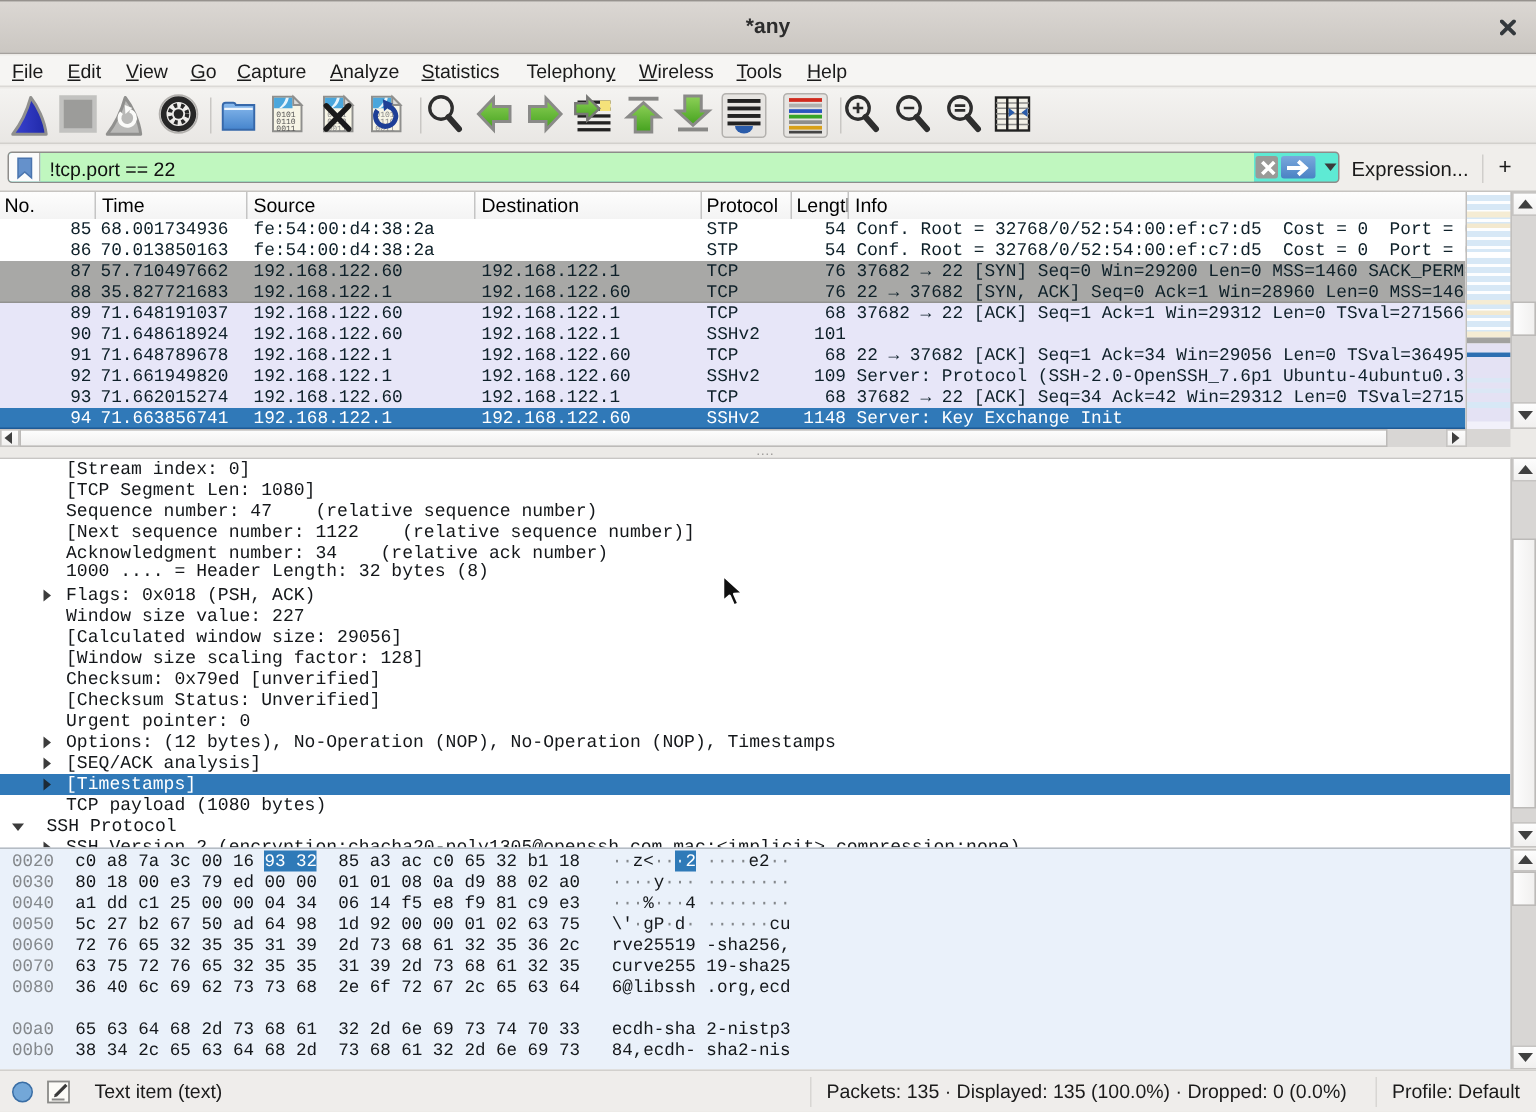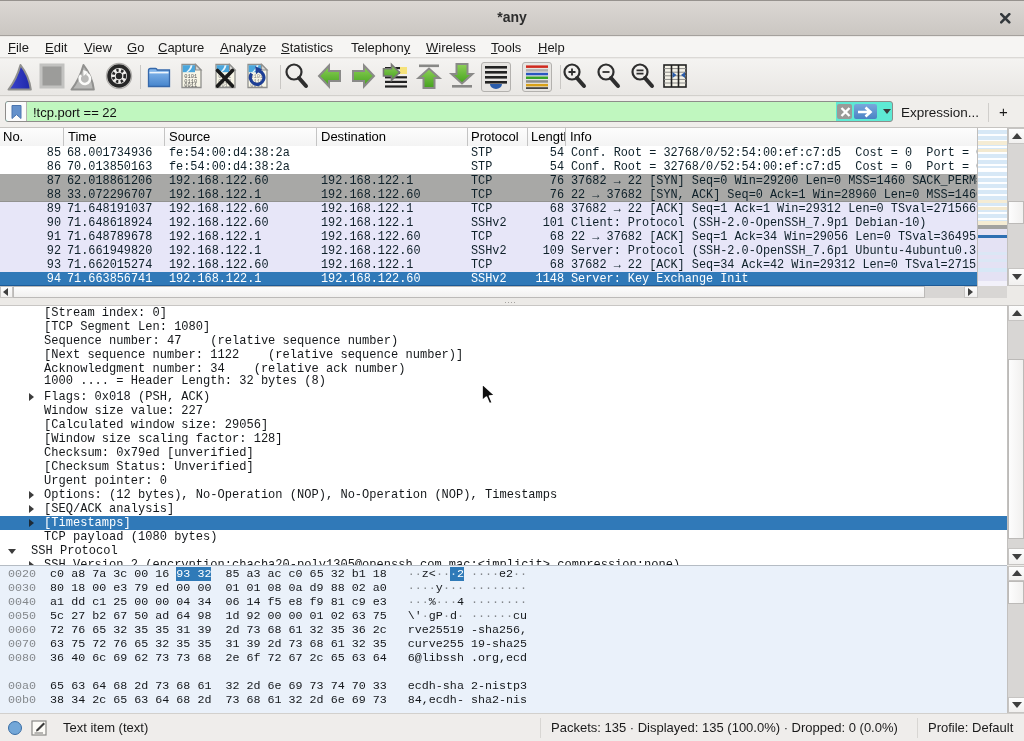--- a/index.html
+++ b/index.html
@@ -288,24 +288,24 @@
 <div class="hsep" style="left:164px"></div>
 <div class="hsep" style="left:316px"></div>
 <div class="hsep" style="left:467px"></div>
 <div class="hsep" style="left:527px"></div>
 <div class="hsep" style="left:565px"></div>
 </div>
 
 <div class="abs" id="plbody">
 <div class="row rw" style="top:0"><span class="cno">85</span><span class="ct">68.001734936</span><span class="cs">fe:54:00:d4:38:2a</span><span class="cp">STP</span><span class="cl">54</span><span class="ci">Conf. Root = 32768/0/52:54:00:ef:c7:d5  Cost = 0  Port = 0x8001</span></div>
 <div class="row rw" style="top:14px"><span class="cno">86</span><span class="ct">70.013850163</span><span class="cs">fe:54:00:d4:38:2a</span><span class="cp">STP</span><span class="cl">54</span><span class="ci">Conf. Root = 32768/0/52:54:00:ef:c7:d5  Cost = 0  Port = 0x8001</span></div>
-<div class="row rg" style="top:28px"><span class="cno">87</span><span class="ct">62.018861206</span><span class="cs">192.168.122.60</span><span class="cd">192.168.122.1</span><span class="cp">TCP</span><span class="cl">76</span><span class="ci">37682 → 22 [SYN] Seq=0 Win=29200 Len=0 MSS=1460 SACK_PERM=1</span></div>
-<div class="row rg" style="top:42px;box-shadow:inset 0 -1px 0 #929290"><span class="cno">88</span><span class="ct">33.072296707</span><span class="cs">192.168.122.1</span><span class="cd">192.168.122.60</span><span class="cp">TCP</span><span class="cl">76</span><span class="ci">22 → 37682 [SYN, ACK] Seq=0 Ack=1 Win=28960 Len=0 MSS=1460</span></div>
+<div class="row rg" style="top:28px"><span class="cno">87</span><span class="ct">57.710497662</span><span class="cs">192.168.122.60</span><span class="cd">192.168.122.1</span><span class="cp">TCP</span><span class="cl">76</span><span class="ci">37682 → 22 [SYN] Seq=0 Win=29200 Len=0 MSS=1460 SACK_PERM=1</span></div>
+<div class="row rg" style="top:42px;box-shadow:inset 0 -1px 0 #929290"><span class="cno">88</span><span class="ct">35.827721683</span><span class="cs">192.168.122.1</span><span class="cd">192.168.122.60</span><span class="cp">TCP</span><span class="cl">76</span><span class="ci">22 → 37682 [SYN, ACK] Seq=0 Ack=1 Win=28960 Len=0 MSS=1460</span></div>
 <div class="row rl" style="top:56px"><span class="cno">89</span><span class="ct">71.648191037</span><span class="cs">192.168.122.60</span><span class="cd">192.168.122.1</span><span class="cp">TCP</span><span class="cl">68</span><span class="ci">37682 → 22 [ACK] Seq=1 Ack=1 Win=29312 Len=0 TSval=2715669</span></div>
-<div class="row rl" style="top:70px"><span class="cno">90</span><span class="ct">71.648618924</span><span class="cs">192.168.122.60</span><span class="cd">192.168.122.1</span><span class="cp">SSHv2</span><span class="cl">101</span><span class="ci">Client: Protocol (SSH-2.0-OpenSSH_7.9p1 Debian-10)</span></div>
+<div class="row rl" style="top:70px"><span class="cno">90</span><span class="ct">71.648618924</span><span class="cs">192.168.122.60</span><span class="cd">192.168.122.1</span><span class="cp">SSHv2</span><span class="cl">101</span></div>
 <div class="row rl" style="top:84px"><span class="cno">91</span><span class="ct">71.648789678</span><span class="cs">192.168.122.1</span><span class="cd">192.168.122.60</span><span class="cp">TCP</span><span class="cl">68</span><span class="ci">22 → 37682 [ACK] Seq=1 Ack=34 Win=29056 Len=0 TSval=364955</span></div>
 <div class="row rl" style="top:98px"><span class="cno">92</span><span class="ct">71.661949820</span><span class="cs">192.168.122.1</span><span class="cd">192.168.122.60</span><span class="cp">SSHv2</span><span class="cl">109</span><span class="ci">Server: Protocol (SSH-2.0-OpenSSH_7.6p1 Ubuntu-4ubuntu0.3</span></div>
 <div class="row rl" style="top:112px"><span class="cno">93</span><span class="ct">71.662015274</span><span class="cs">192.168.122.60</span><span class="cd">192.168.122.1</span><span class="cp">TCP</span><span class="cl">68</span><span class="ci">37682 → 22 [ACK] Seq=34 Ack=42 Win=29312 Len=0 TSval=2715</span></div>
 <div class="row rsel" style="top:126px"><span class="cno">94</span><span class="ct">71.663856741</span><span class="cs">192.168.122.1</span><span class="cd">192.168.122.60</span><span class="cp">SSHv2</span><span class="cl">1148</span><span class="ci">Server: Key Exchange Init</span></div>
 </div>
 
 <div class="abs" id="minimap">
 <div style="position:absolute;left:0;top:2px;width:30px;height:95px;background:repeating-linear-gradient(#d7e8f6 0 4px,#fdfeff 4px 6px)"></div>
 <div style="position:absolute;left:0;top:13px;width:30px;height:4px;background:#f5ecd4"></div>
 <div style="position:absolute;left:0;top:21px;width:30px;height:3px;background:#f3e9cf"></div>

